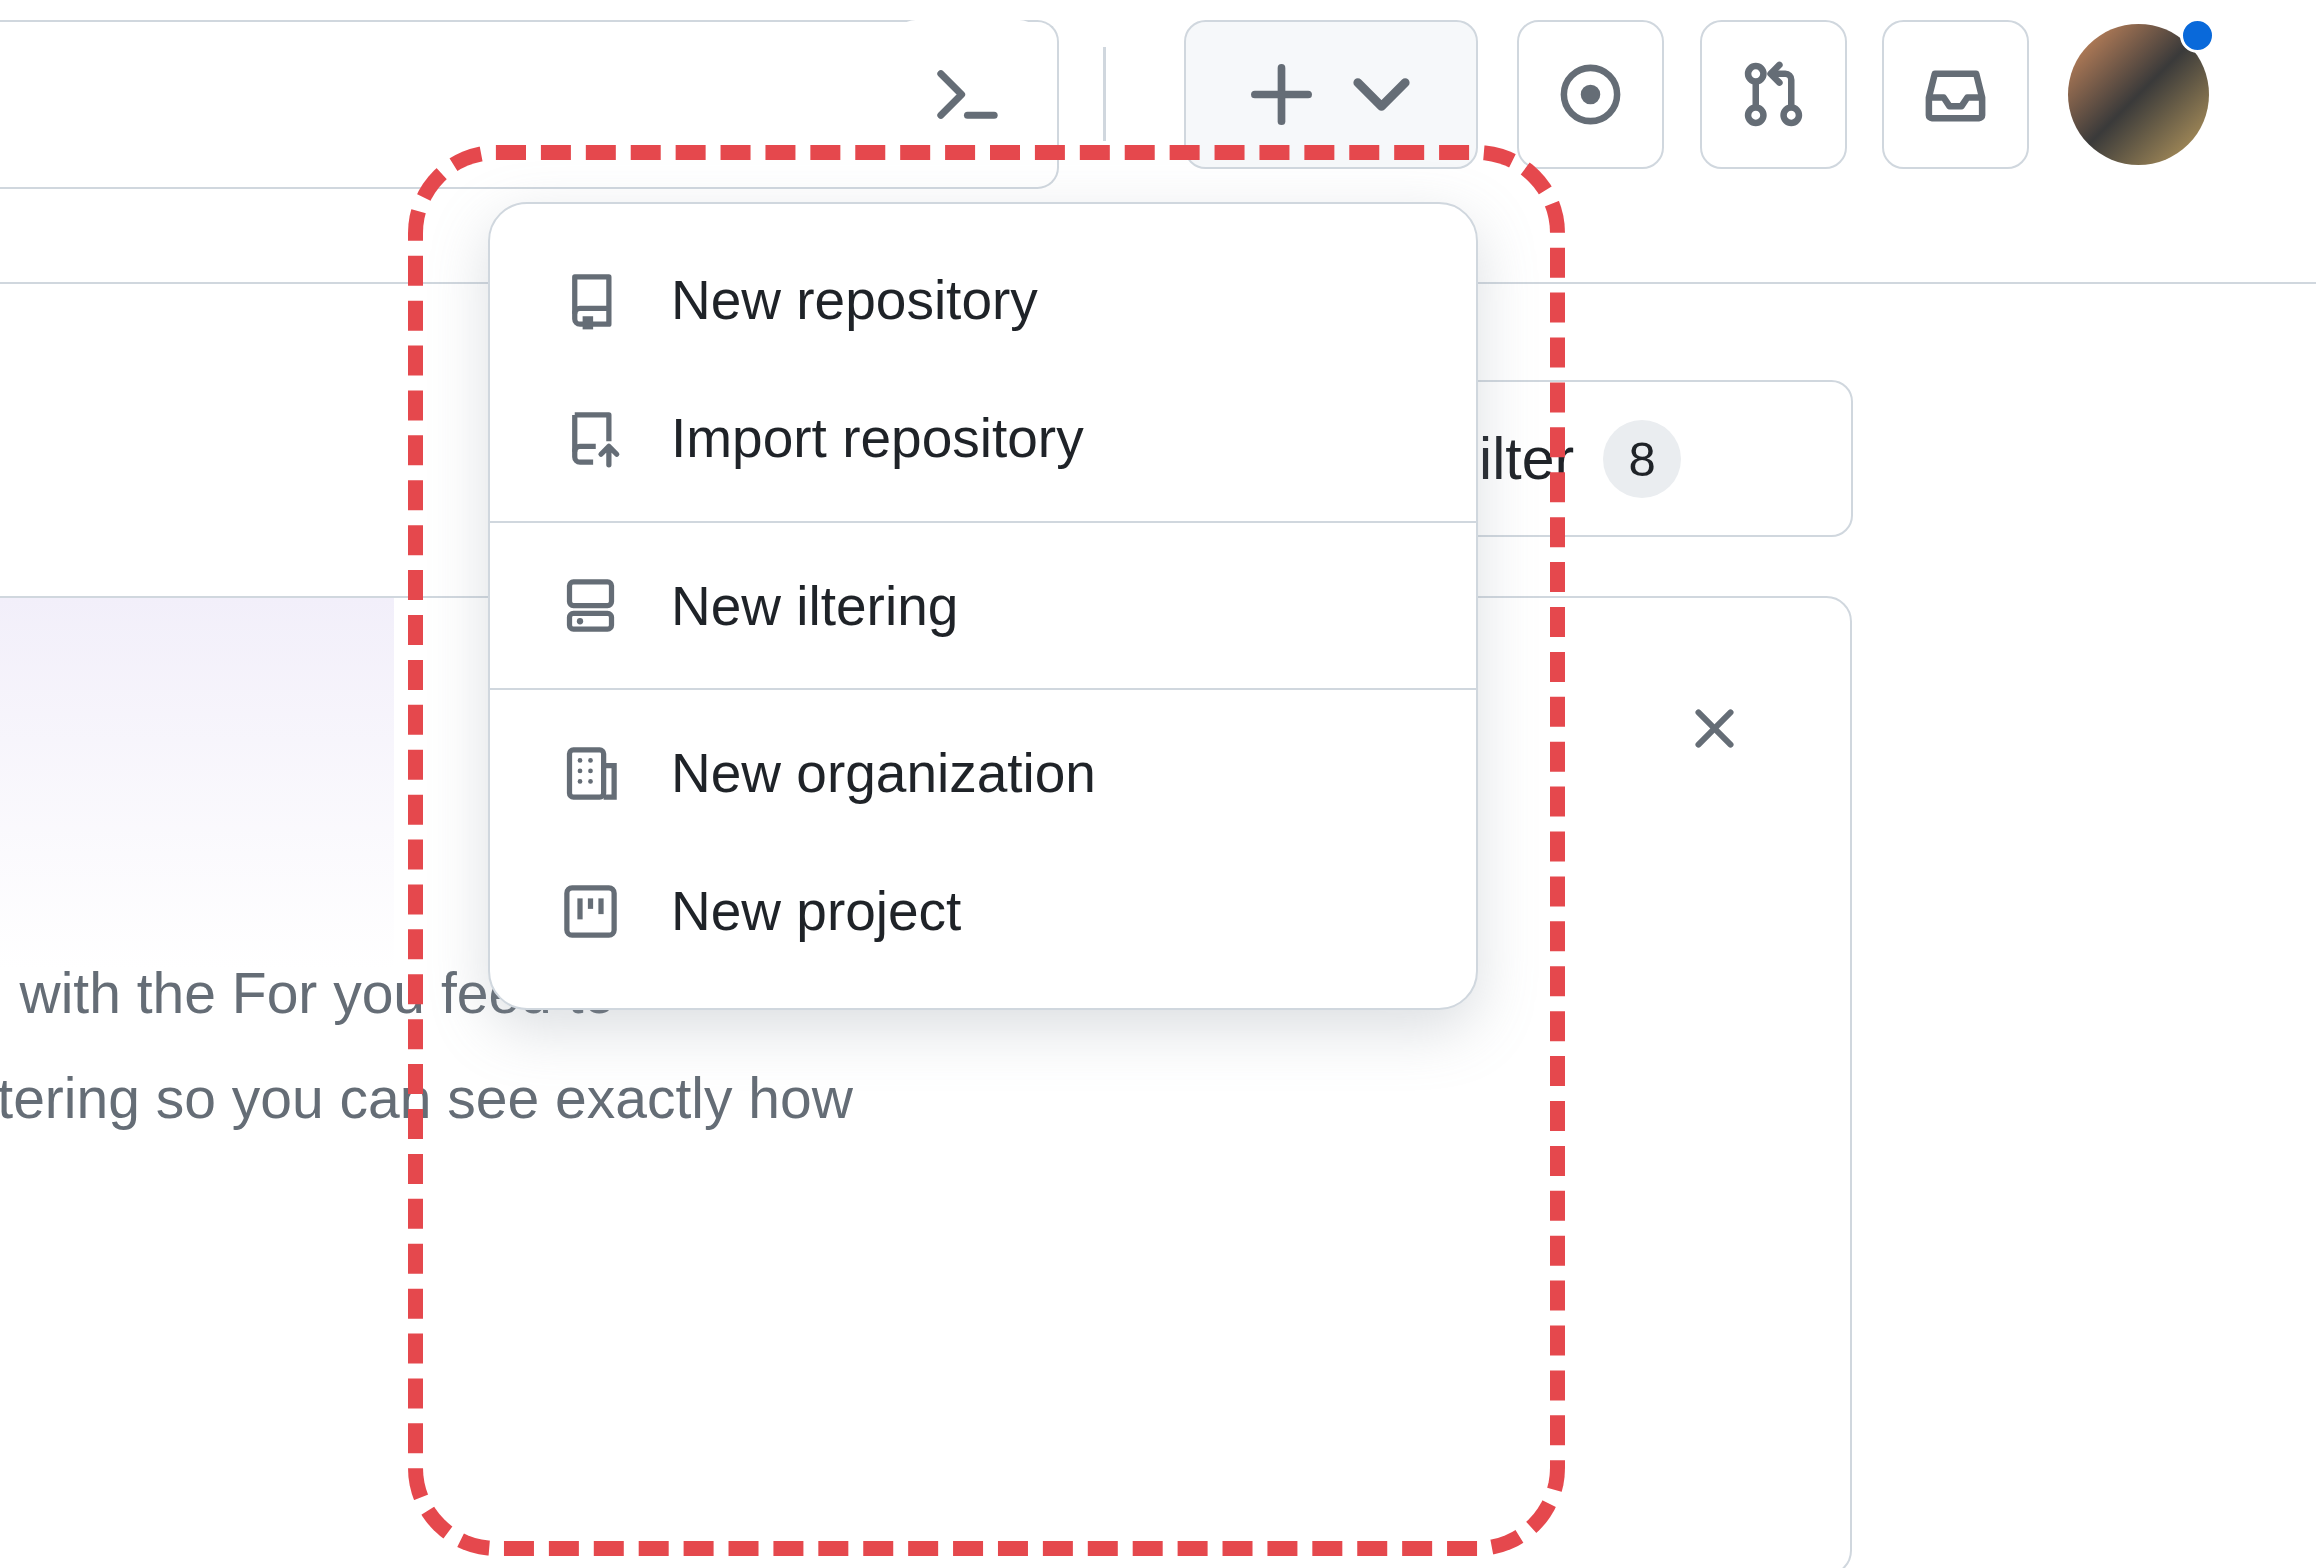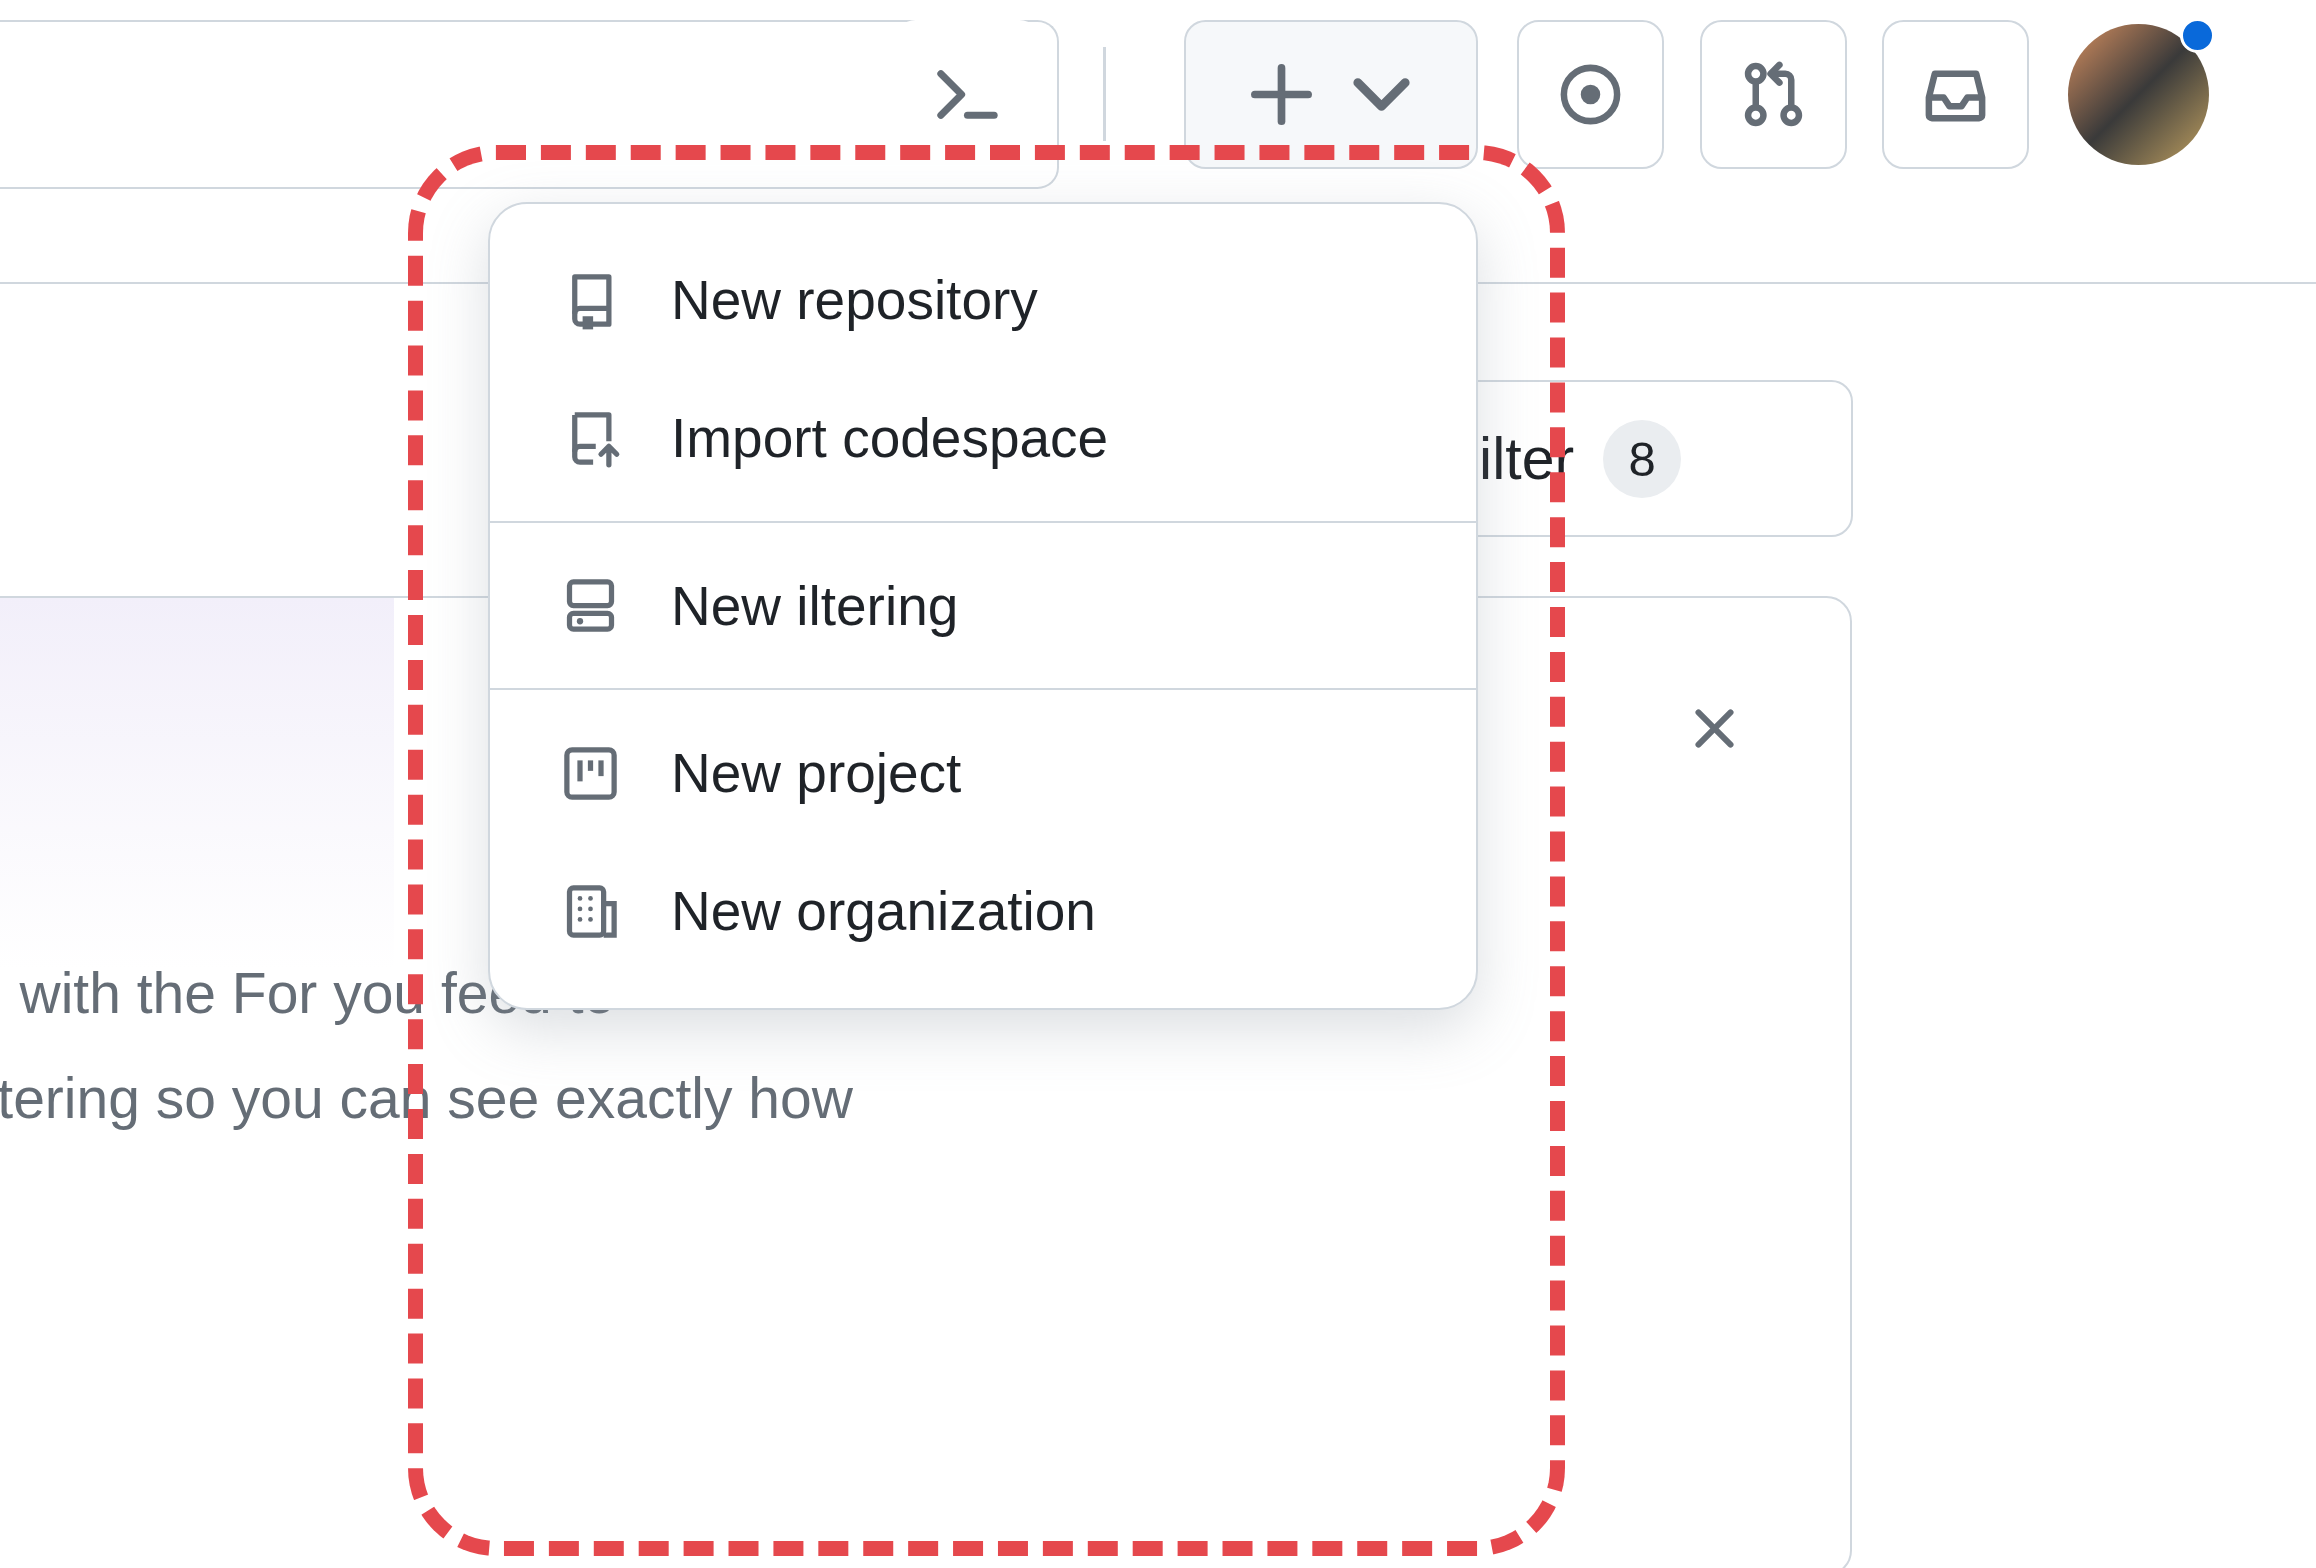--- a/index.html
+++ b/index.html
@@ -295,62 +295,62 @@
 
   <div class="menu-item">
     <span class="menu-icon">
       <svg viewBox="0 0 24 24" fill="none" stroke="#656d76" stroke-width="2">
         <path d="M6 3 H19 V13" stroke-linejoin="round"></path>
         <path d="M6 3 V19 a2 2 0 0 0 2 2 H13"></path>
         <path d="M6 17 a2 2 0 0 1 2 -2 H14"></path>
         <path d="M19 22 V15 M16 18 L19 15 L22 18" stroke-linecap="round" stroke-linejoin="round"></path>
       </svg>
     </span>
-    <span>Import codespace</span>
+    <span>Import repository</span>
   </div>
 
   <div class="menu-sep"></div>
 
   <div class="menu-item">
     <span class="menu-icon">
       <svg viewBox="0 0 24 24" fill="none" stroke="#656d76" stroke-width="2">
         <rect x="4" y="3" width="16" height="9" rx="1.5"></rect>
         <rect x="4" y="15" width="16" height="6" rx="1.5"></rect>
         <circle cx="8" cy="18" r="1.2" fill="#656d76" stroke="none"></circle>
       </svg>
     </span>
     <span>New iltering</span>
   </div>
 
 
   <div class="menu-sep"></div>
-
-  <div class="menu-item">
-    <span class="menu-icon">
-      <svg viewBox="0 0 24 24" fill="none" stroke="#656d76" stroke-width="2">
-        <rect x="3" y="3" width="18" height="18" rx="2"></rect>
-        <line x1="8" y1="7" x2="8" y2="15"></line>
-        <line x1="12" y1="7" x2="12" y2="11"></line>
-        <line x1="16" y1="7" x2="16" y2="13"></line>
-      </svg>
-    </span>
-    <span>New project</span>
-  </div>
 
   <div class="menu-item">
     <span class="menu-icon">
       <svg viewBox="0 0 24 24" fill="none" stroke="#656d76" stroke-width="2">
         <rect x="4" y="3" width="13" height="18" rx="1.5"></rect>
         <path d="M17 9 H21 V21 H17"></path>
         <circle cx="8" cy="7" r="0.9" fill="#656d76" stroke="none"></circle>
         <circle cx="12" cy="7" r="0.9" fill="#656d76" stroke="none"></circle>
         <circle cx="8" cy="11" r="0.9" fill="#656d76" stroke="none"></circle>
         <circle cx="12" cy="11" r="0.9" fill="#656d76" stroke="none"></circle>
         <circle cx="8" cy="15" r="0.9" fill="#656d76" stroke="none"></circle>
         <circle cx="12" cy="15" r="0.9" fill="#656d76" stroke="none"></circle>
       </svg>
     </span>
     <span>New organization</span>
   </div>
+
+  <div class="menu-item">
+    <span class="menu-icon">
+      <svg viewBox="0 0 24 24" fill="none" stroke="#656d76" stroke-width="2">
+        <rect x="3" y="3" width="18" height="18" rx="2"></rect>
+        <line x1="8" y1="7" x2="8" y2="15"></line>
+        <line x1="12" y1="7" x2="12" y2="11"></line>
+        <line x1="16" y1="7" x2="16" y2="13"></line>
+      </svg>
+    </span>
+    <span>New project</span>
+  </div>
 </div>
 
 <div class="highlight"></div>
 
 
 </body></html>

